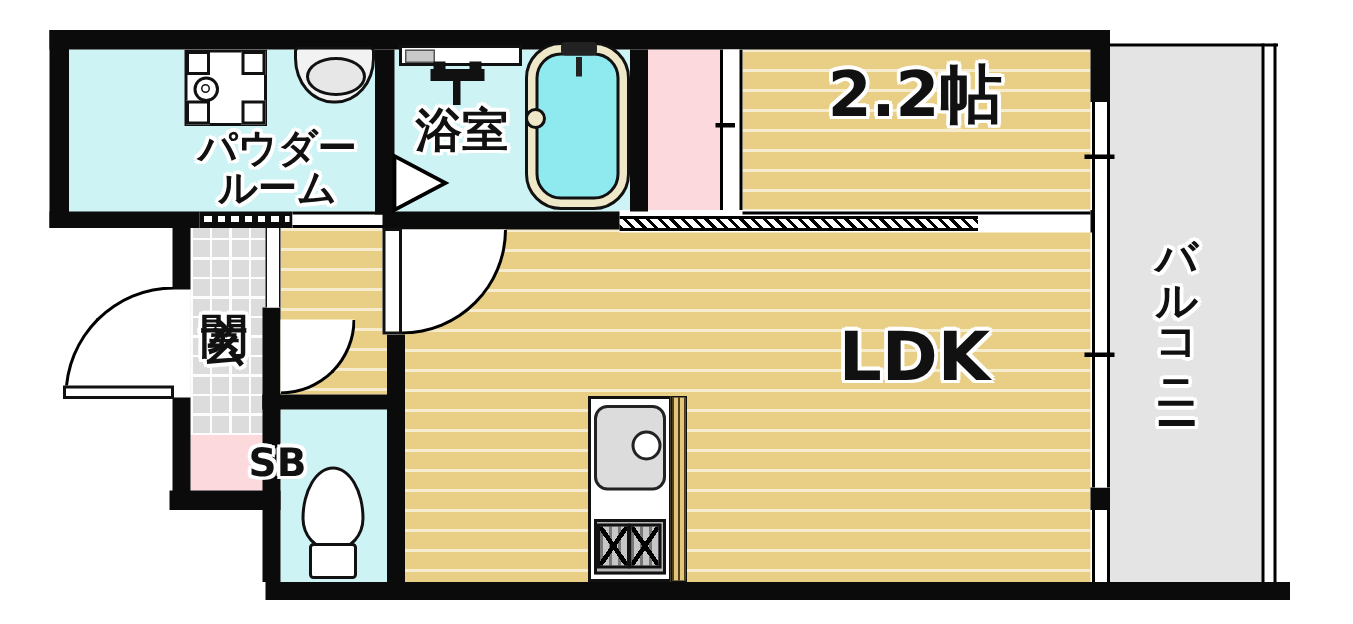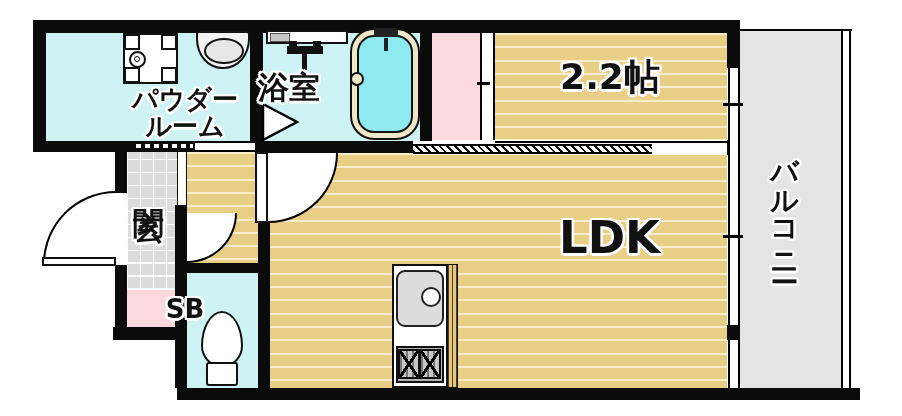--- a/index.html
+++ b/index.html
@@ -139,23 +139,23 @@
   <div class="abs arc-tl" style="left:43px;top:191px;width:73px;height:73px;"></div>
   <div class="abs white" style="left:42px;top:257px;width:74px;height:9px;border:2px solid #111;"></div>
   <div class="abs white" style="left:255px;top:152px;width:13px;height:71px;border:2px solid #111;"></div>
   <div class="abs arc-br" style="left:268px;top:153px;width:70px;height:70px;"></div>
   <div class="abs arc-br" style="left:187px;top:213px;width:50px;height:50px;"></div>
 
   <div class="lbl" style="left:85px;top:86px;width:200px;text-align:center;font-size:26px;">
     <div>パウダー</div>
     <div style="margin-top:1px;">ルーム</div>
   </div>
-  <div class="lbl" style="left:258px;top:72px;width:100px;font-size:31px;">浴室</div>
+  <div class="lbl" style="left:258px;top:72px;width:100px;text-align:center;font-size:31px;">浴室</div>
   <div class="lbl" style="left:500px;top:35px;width:220px;text-align:center;font-size:42px;">
-    <div style="font-size:36px;margin-top:24px;">2.2帖</div>
+    <div style="font-size:42px;margin-top:7px;">2.2帖</div>
   </div>
   <div class="lbl vtext" style="left:770px;top:140px;font-size:28px;">バルコニー</div>
   <div class="lbl vtext" style="left:133px;top:185px;font-size:31px;">玄関</div>
   <div class="lbl" style="left:127px;top:296px;width:50px;text-align:center;font-size:26px;margin-left:33px;">SB</div>
   <div class="lbl" style="left:430px;top:215px;width:230px;text-align:right;font-size:45px;">
     <div>LDK</div>
   </div>
 
 </div>
 

